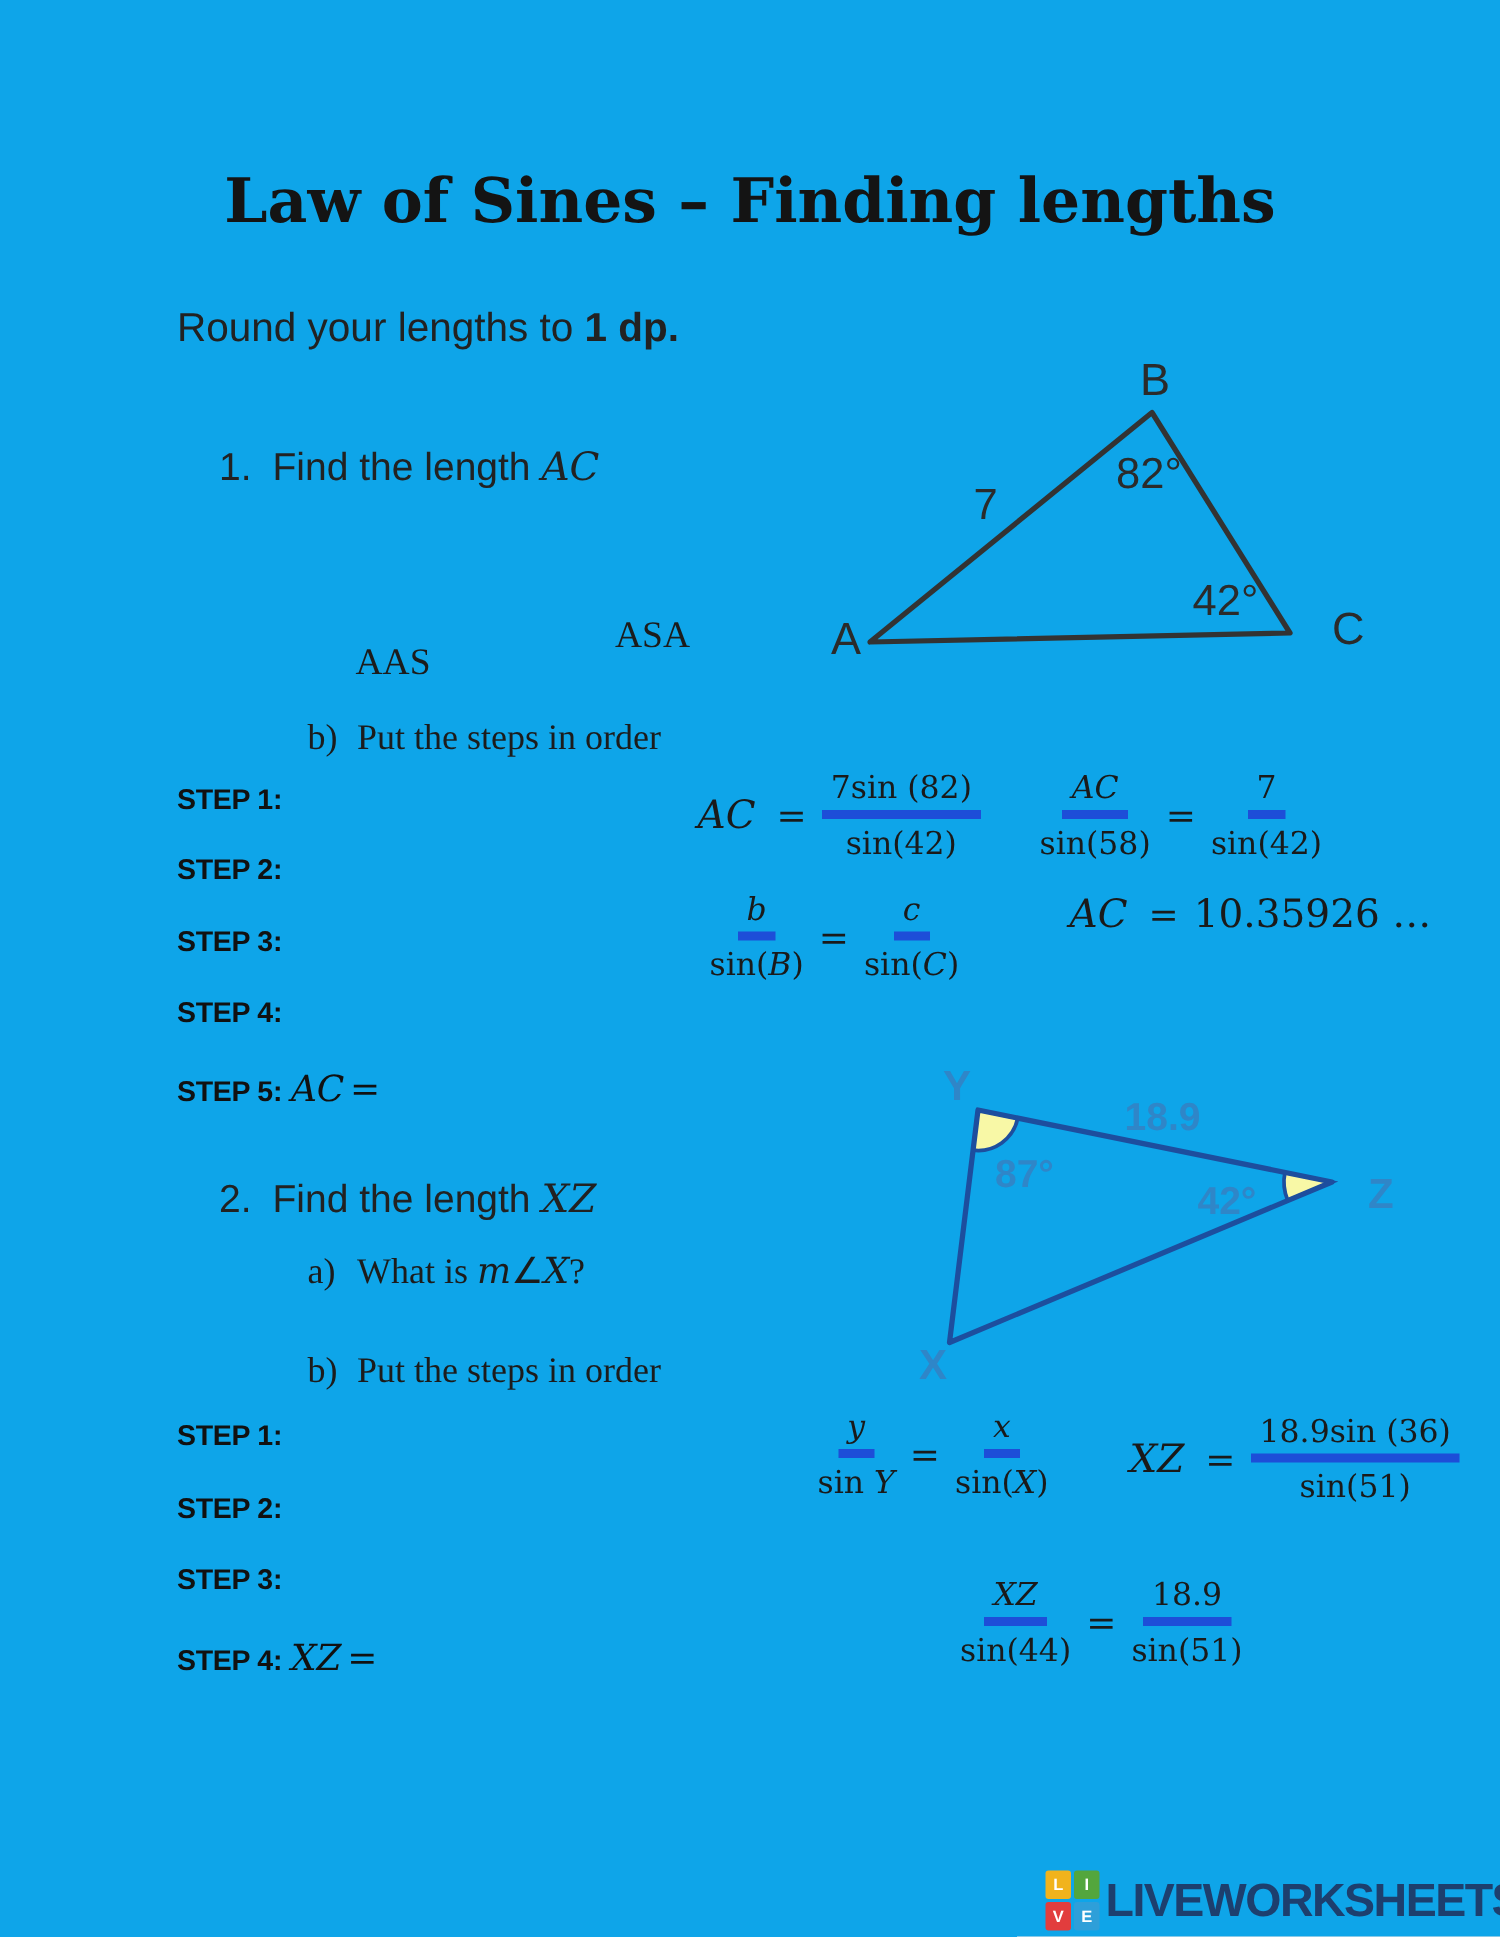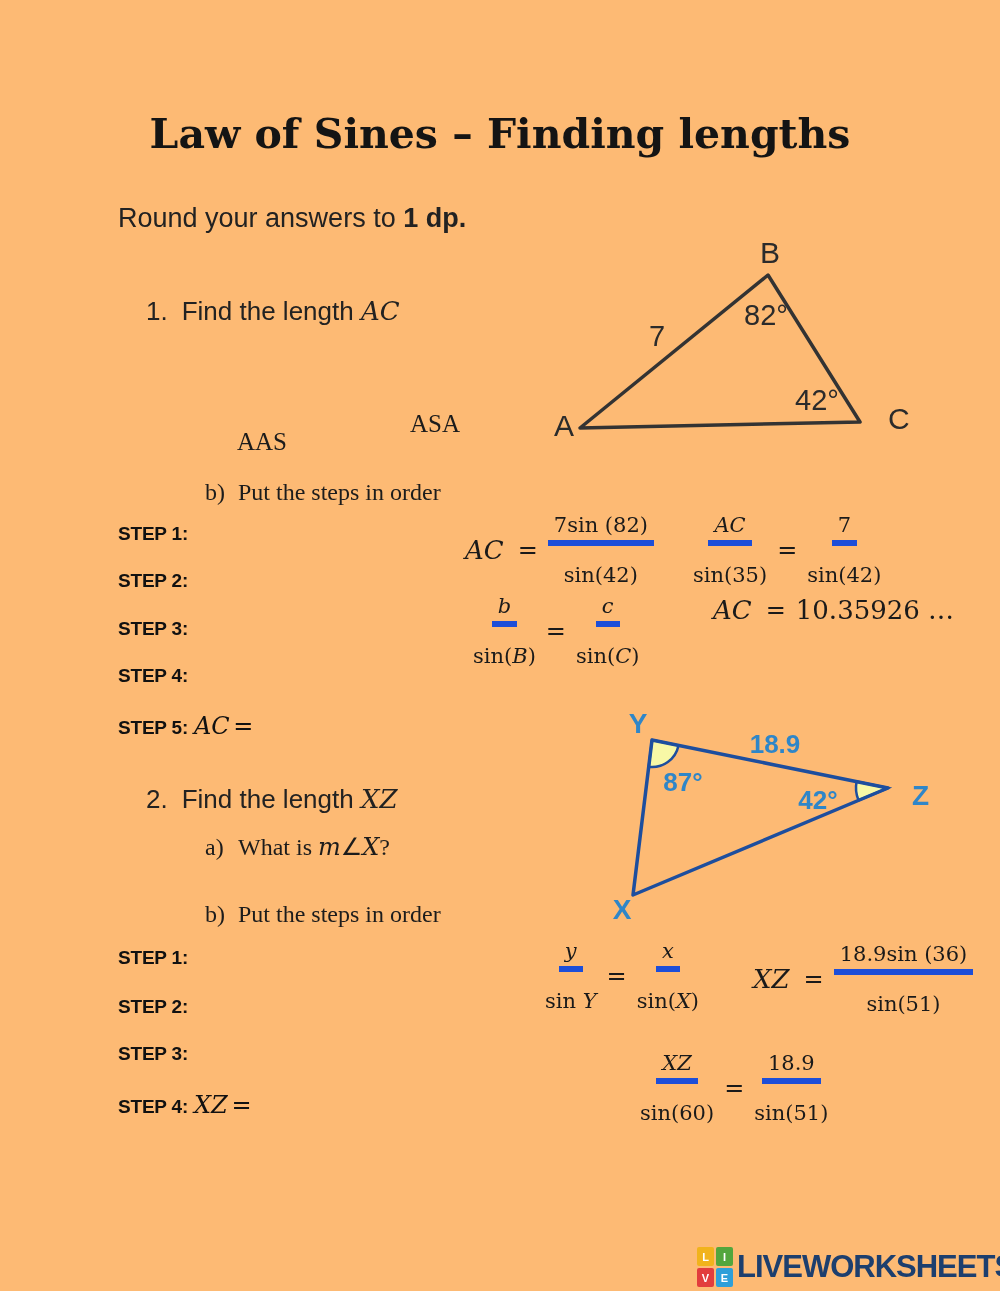--- a/index.html
+++ b/index.html
@@ -1,16 +1,16 @@
 <!DOCTYPE html>
 <html><head>
 <meta charset="utf-8">
 <style>
   html,body{margin:0;padding:0;background:#e8e8e8;}
-  #page{position:relative;width:1000px;height:1291px;background:#fdba74;margin:0 auto;
+  #page{position:relative;width:1000px;height:1291px;background:#0ea5e9;margin:0 auto;
         font-family:"Liberation Sans",sans-serif;color:#1f1f1f;overflow:hidden;}
   .abs{position:absolute;}
   .title{left:0;top:110px;width:1000px;text-align:center;
          font-family:"DejaVu Serif",serif;font-weight:bold;font-size:41px;color:#141414;}
   .instruction{left:118px;top:203px;font-size:27px;color:#222;}
   .instruction b{font-weight:bold;}
   .qhead{font-size:26px;color:#222;}
   .qhead .num{margin-right:14px;}
   .mathvar{font-family:"DejaVu Serif",serif;font-style:italic;}
   .serifline{font-family:"Liberation Serif",serif;font-size:24px;color:#1c1c1c;}
@@ -19,38 +19,38 @@
   .step{font-size:19px;font-weight:bold;letter-spacing:-0.2px;color:#111;}
   .step .stepvar{font-family:"DejaVu Serif",serif;font-style:italic;font-weight:normal;font-size:24px;margin-left:6px;}
   .step .stepeq{font-family:"DejaVu Serif",serif;font-weight:normal;font-size:24px;margin-left:4px;}
   .feq{position:absolute;display:flex;align-items:center;
        font-family:"DejaVu Serif",serif;font-size:21px;color:#1a1a1a;}
   .feq .eq{margin:0 10px;font-size:24px;}
   .feq .lhs{font-size:26px;font-style:italic;margin-right:4px;}
   .feq .plain{font-size:26px;font-style:normal;}
   .frac{display:inline-flex;flex-direction:column;align-items:center;vertical-align:middle;line-height:1.18;}
   .frac .top{padding:0 6px 2px;border-bottom:6px solid #1d4ed8;white-space:nowrap;}
-  .frac .bot{padding-top:17px;white-space:nowrap;}
+  .frac .bot{padding-top:4px;white-space:nowrap;}
   .iv{font-style:italic;}
   svg text{font-family:"Liberation Sans",sans-serif;}
   .t2text{font-weight:bold;}
   .logo{left:697px;top:1247px;display:flex;align-items:center;}
   .logo-grid{display:grid;grid-template-columns:17px 17px;grid-template-rows:19px 19px;gap:2px;margin-right:4px;}
   .logo-sq{display:flex;align-items:center;justify-content:center;border-radius:2px;
            color:#fff;font-size:11px;font-weight:bold;}
   .logo-word{font-size:31px;font-weight:bold;letter-spacing:-1px;}
 </style>
 </head>
 <body>
 
 <div id="page">
 
   <div class="abs title">Law of Sines – Finding lengths</div>
 
-  <div class="abs instruction"><span>Round your answers to </span><b>1 dp.</b></div>
+  <div class="abs instruction"><span>Round your lengths to </span><b>1 dp.</b></div>
 
   <div class="abs qhead" style="left:146px;top:296px;"><span class="num">1.</span><span>Find the length </span><span class="mathvar">AC</span></div>
 
 
   <span class="abs option" style="left:237px;top:410px;margin-top:18px;">AAS</span>
   <span class="abs option" style="left:410px;top:410px;">ASA</span>
 
   <div class="abs serifline" style="left:205px;top:479px;"><span class="sub">b)</span><span>Put the steps in order</span></div>
 
   <div class="abs step" style="left:118px;top:523px;">STEP 1:</div>
@@ -64,21 +64,21 @@
     <span class="eq">=</span>
     <span class="frac">
         <span class="top">7sin (82)</span>
         <span class="bot">sin(42)</span>
       </span>
   </div>
 
   <div class="feq" style="left:693px;top:513px;">
     <span class="frac">
         <span class="top iv">AC</span>
-        <span class="bot">sin(35)</span>
+        <span class="bot">sin(58)</span>
       </span>
     <span class="eq">=</span>
     <span class="frac">
         <span class="top">7</span>
         <span class="bot">sin(42)</span>
       </span>
   </div>
 
   <div class="feq" style="left:473px;top:594px;">
     <span class="frac">
@@ -136,21 +136,21 @@
     <span class="eq">=</span>
     <span class="frac">
         <span class="top">18.9sin (36)</span>
         <span class="bot">sin(51)</span>
       </span>
   </div>
 
   <div class="feq" style="left:640px;top:1051px;">
     <span class="frac">
         <span class="top iv">XZ</span>
-        <span class="bot">sin(60)</span>
+        <span class="bot">sin(44)</span>
       </span>
     <span class="eq">=</span>
     <span class="frac">
         <span class="top">18.9</span>
         <span class="bot">sin(51)</span>
       </span>
   </div>
 
   <svg class="abs" style="left:598px;top:712px;" width="340" height="212" viewBox="0 0 340 212">
     <path d="M54,28 L80.5,33.4 A27 27 0 0 1 50.7,54.8 Z" stroke-width="2.5" stroke="#1d4e9e" style="fill: rgb(248, 248, 166);"></path>

